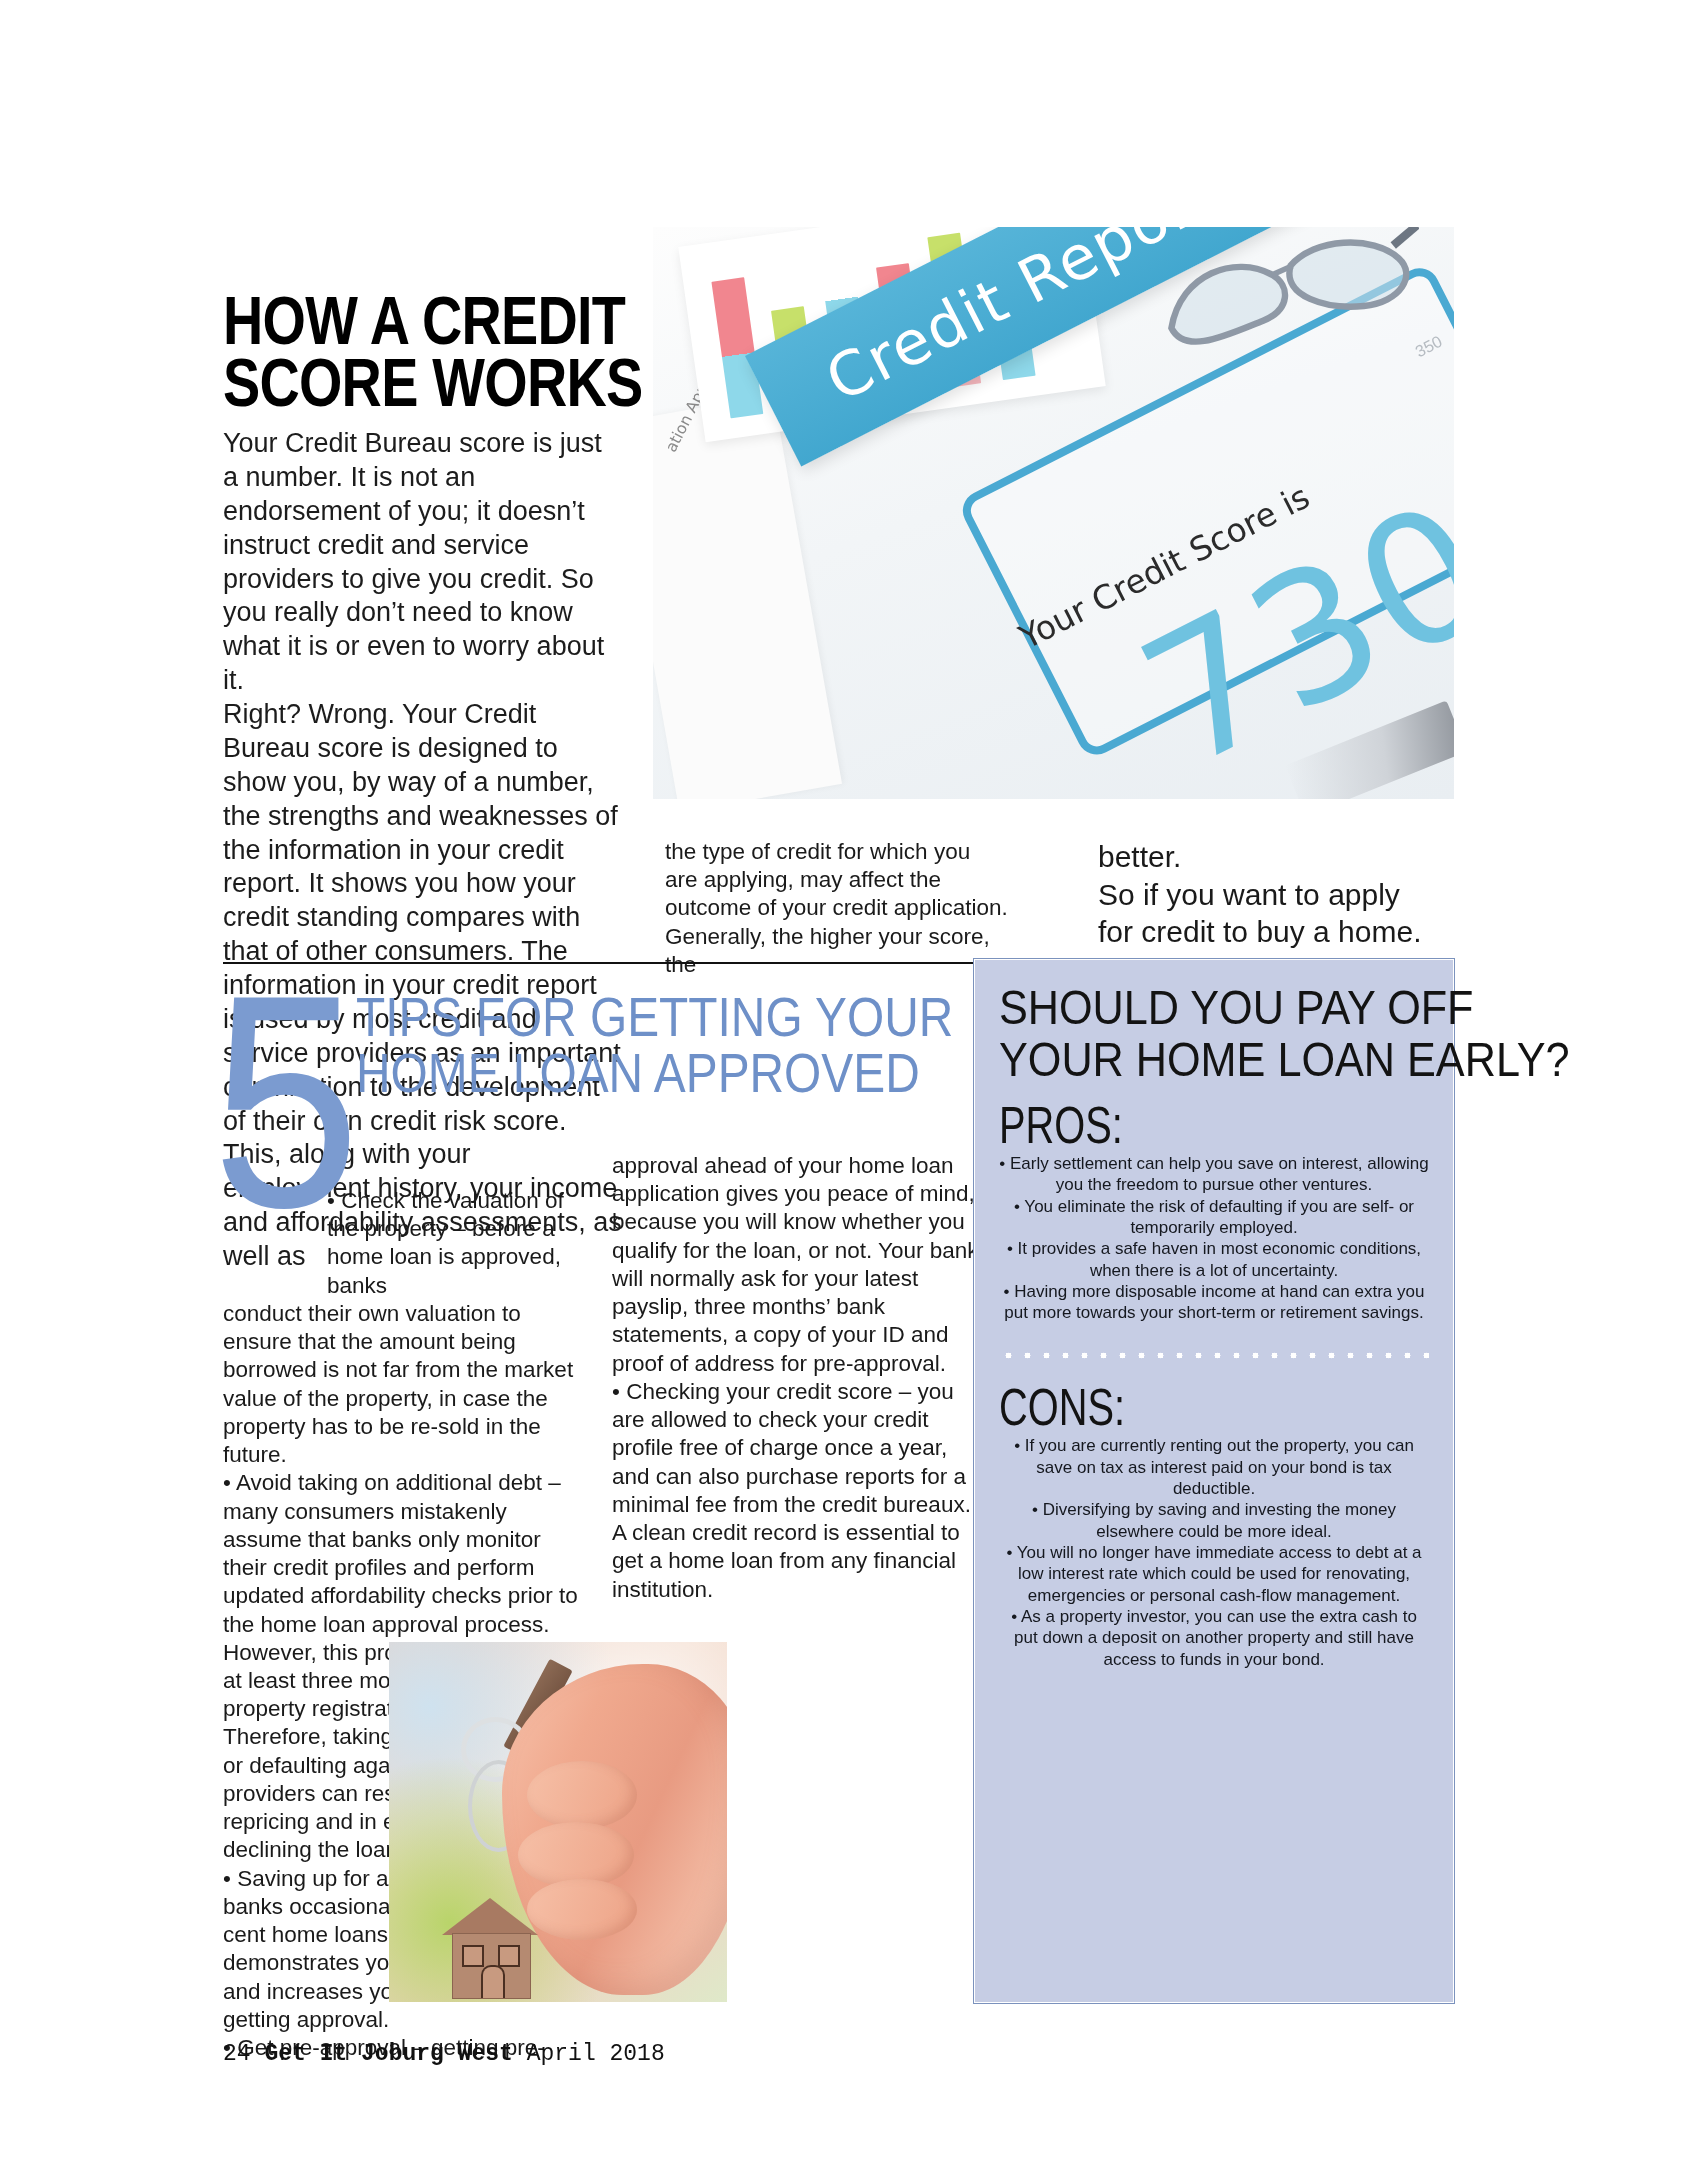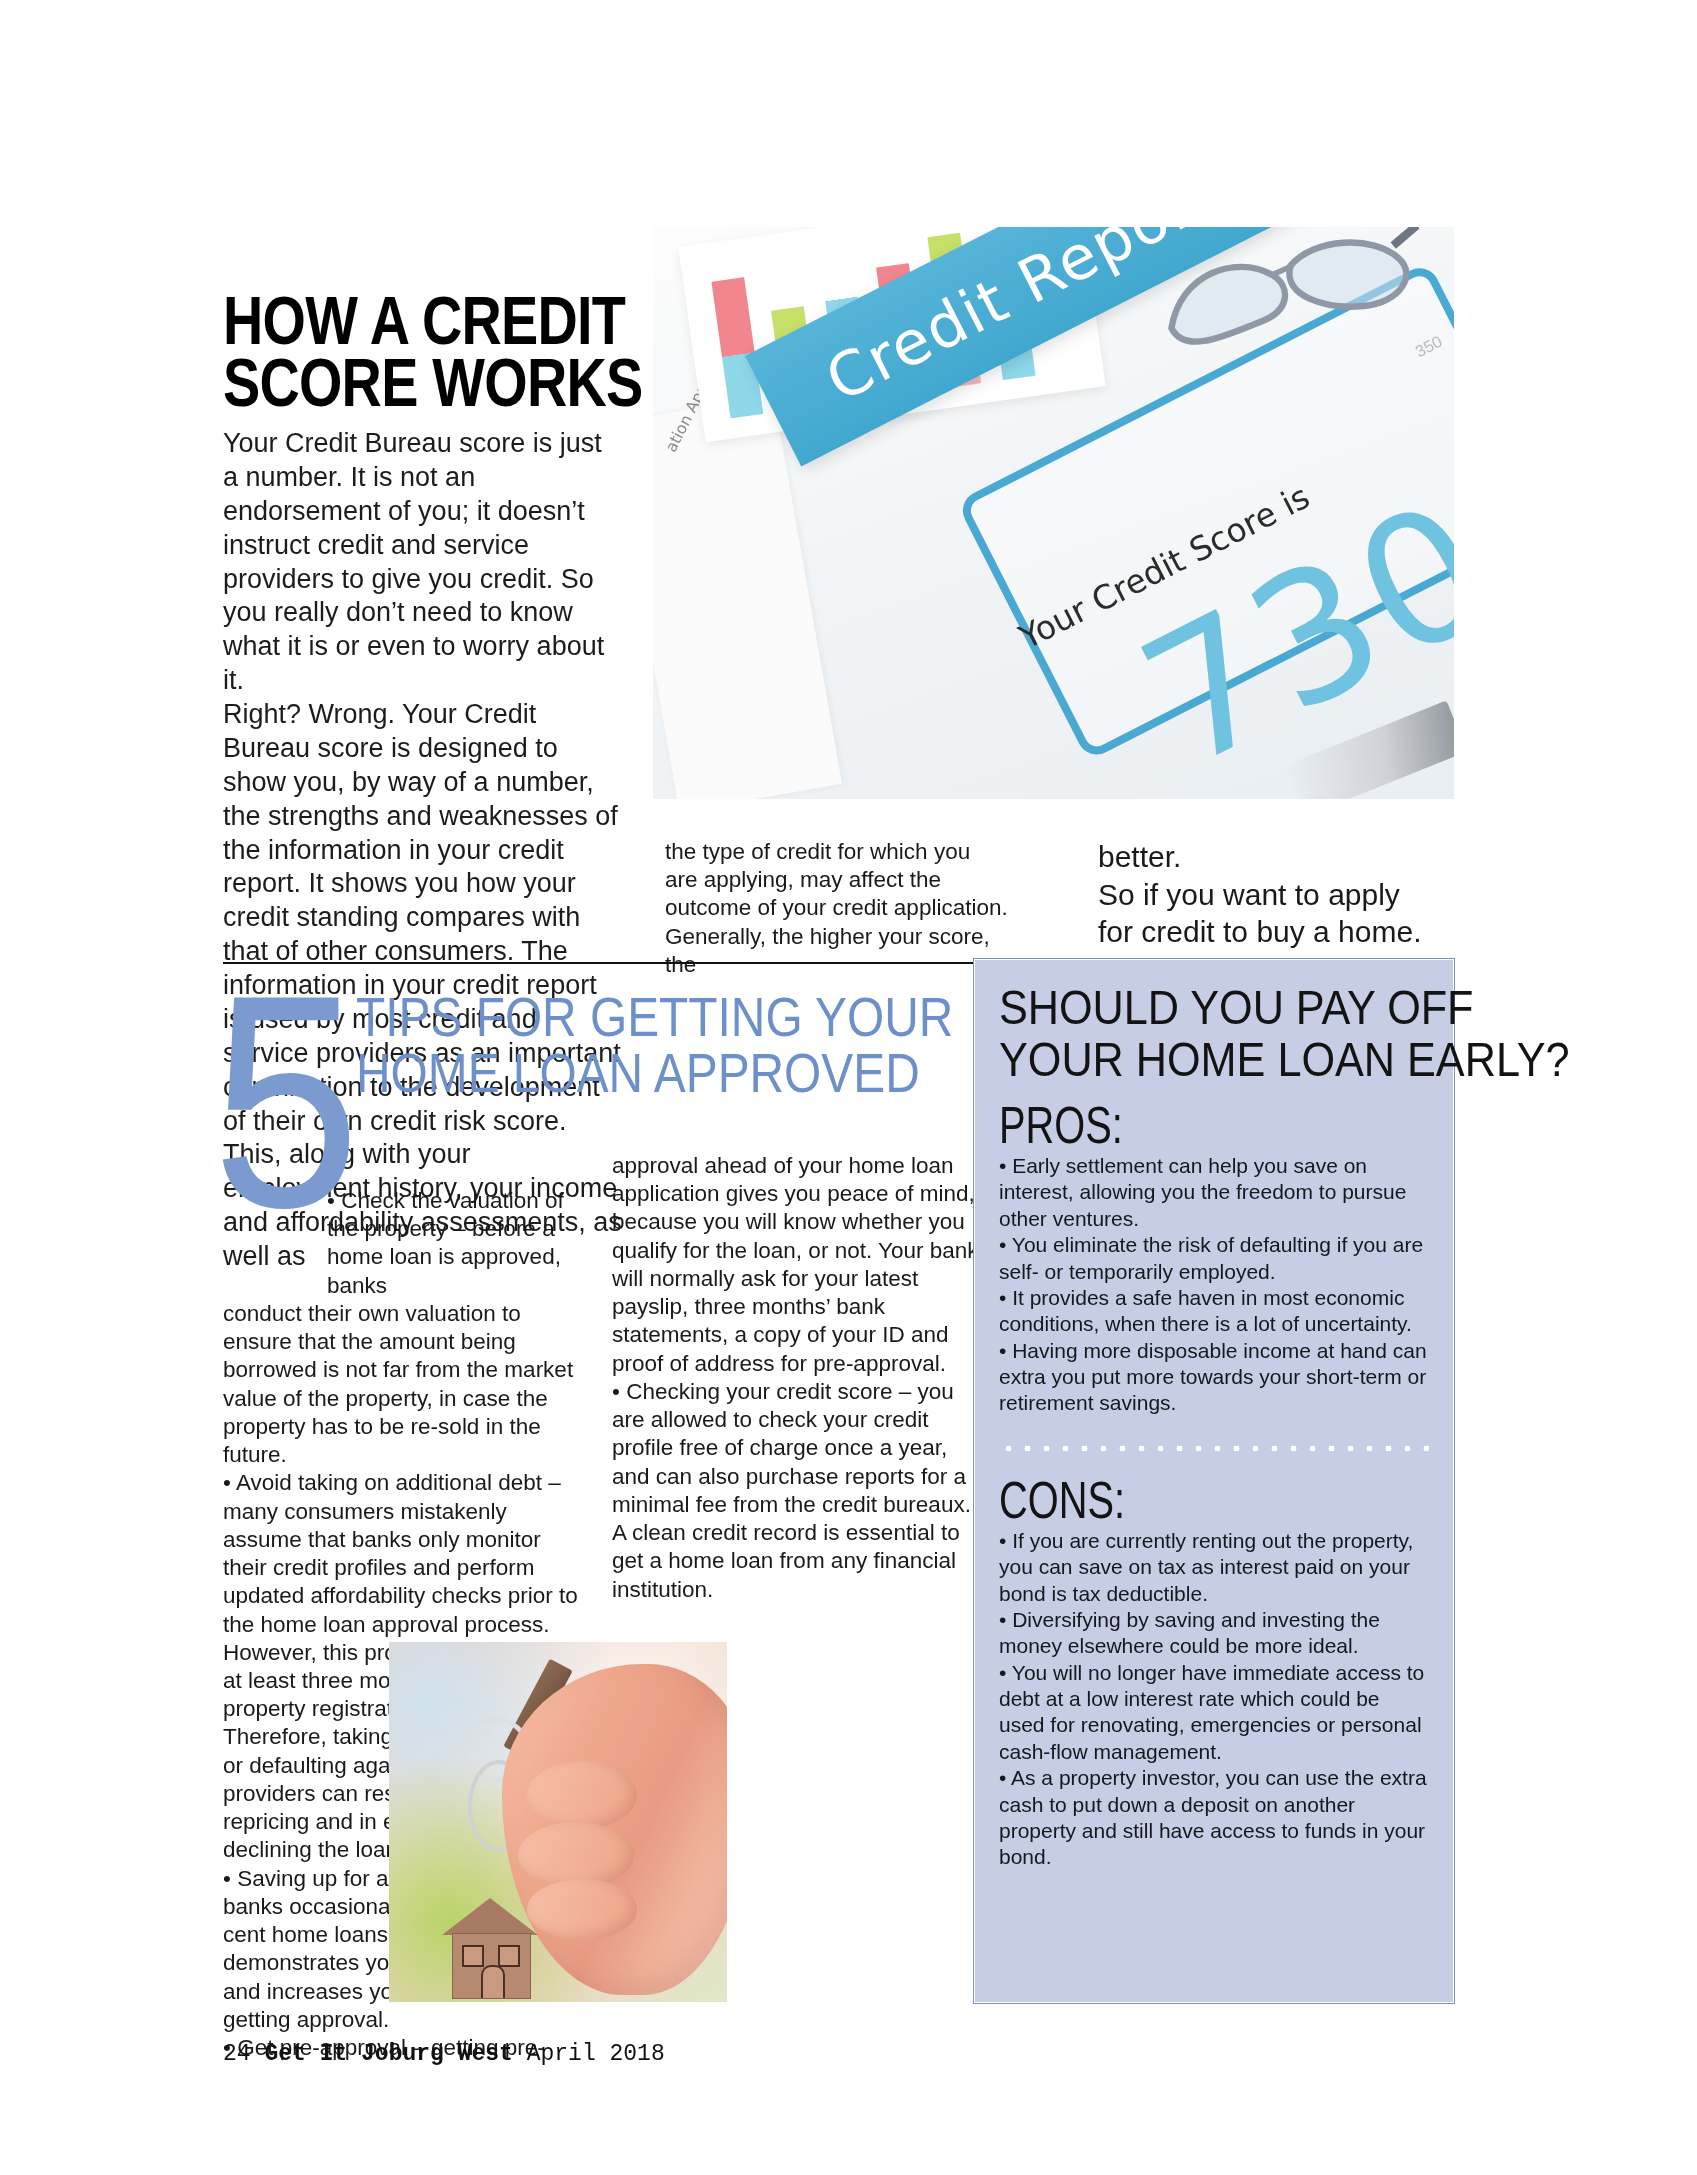--- a/index.html
+++ b/index.html
@@ -407,23 +407,24 @@
     font-family: "Liberation Sans Narrow", "Liberation Sans", sans-serif;
     font-weight: 400;
     font-size: 51px;
     line-height: 1;
     color: #131313;
     transform: scaleX(0.78);
     transform-origin: left top;
     margin: 5.5px 0 1.8px 0;
   }
   .panel-list {
-    font-size: 21px;
+    font-size: 17px;
     line-height: 1.255;
     color: #15181f;
+    text-align: center;
   }
   .panel-list p { margin: 0; }
 
   .dots-divider {
     height: 9.2px;
     margin: 27.5px 0 22px 0;
     background-image: radial-gradient(circle, #ffffff 2.9px, rgba(255,255,255,0) 3.1px);
     background-size: 19px 9.2px;
     background-repeat: repeat-x;
     background-position: 0 center;

